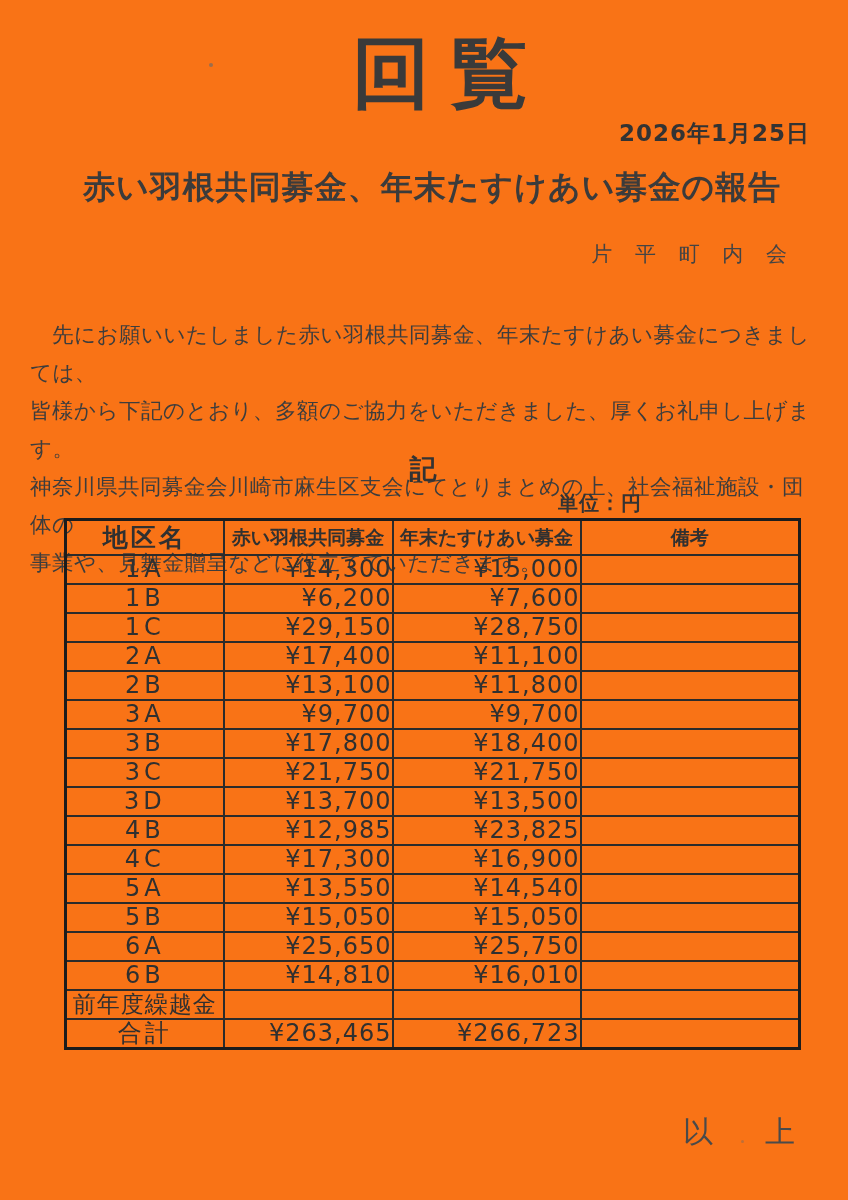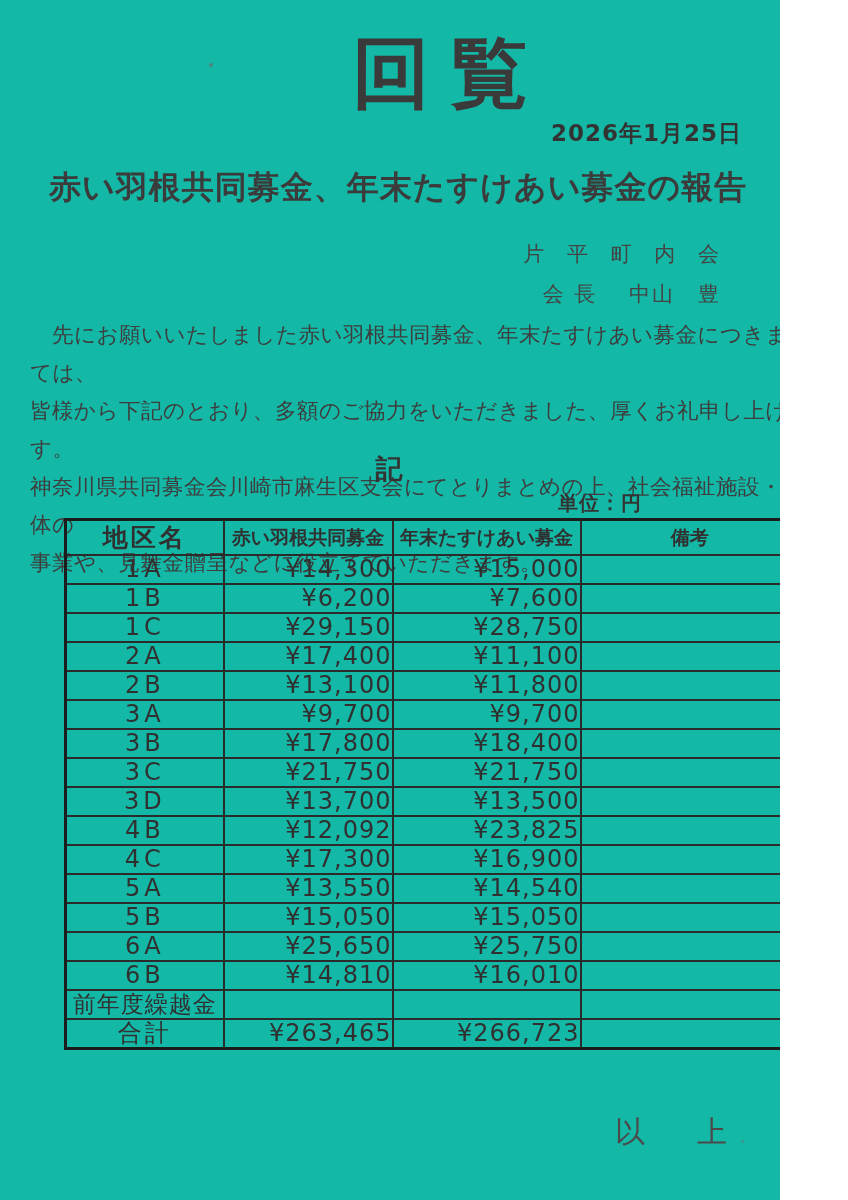--- a/index.html
+++ b/index.html
@@ -1,19 +1,19 @@
 <!DOCTYPE html>
 <html lang="ja"><head>
 <meta charset="utf-8">
 <style>
   html,body { margin:0; padding:0; background:#ffffff; }
   .page {
     position:relative;
-    width:780px; height:1200px;
-    background:#14b8a6;
+    width:848px; height:1200px;
+    background:#f97316;
     font-family:"DejaVu Sans","Liberation Sans",sans-serif;
     color:#2e2e2e;
     overflow:hidden;
   }
   .serif { font-family:"DejaVu Serif","Liberation Serif",serif; }
 
   .title {
     position:absolute; top:22px; left:352px;
     font-size:78px; font-weight:700; letter-spacing:20px;
     color:#3a3a3a; white-space:nowrap;
@@ -97,21 +97,20 @@
   <div class="title">回覧</div>
   <div class="speck speck-1"></div>
   <div class="speck speck-2"></div>
 
   <div class="date">2026年1月25日</div>
 
   <div class="heading serif">赤い羽根共同募金、年末たすけあい募金の報告</div>
 
   <div class="sig-block serif">
     <div class="sig-org">片 平 町 内 会</div>
-    <div class="sig-chair">会 長　 中山　豊</div>
   </div>
 
   <div class="body-text serif">
     <div>　先にお願いいたしました赤い羽根共同募金、年末たすけあい募金につきましては、</div>
     <div>皆様から下記のとおり、多額のご協力をいただきました、厚くお礼申し上げます。</div>
     <div>神奈川県共同募金会川崎市麻生区支会にてとりまとめの上、社会福祉施設・団体の</div>
     <div>事業や、見舞金贈呈などに役立てていただきます。</div>
   </div>
 
   <div class="record-marker">記</div>
@@ -183,21 +182,21 @@
           <td class="c-remarks"></td>
         </tr>
         <tr>
           <td class="c-district">3D</td>
           <td class="c-amount">¥13,700</td>
           <td class="c-amount">¥13,500</td>
           <td class="c-remarks"></td>
         </tr>
         <tr>
           <td class="c-district">4B</td>
-          <td class="c-amount">¥12,092</td>
+          <td class="c-amount">¥12,985</td>
           <td class="c-amount">¥23,825</td>
           <td class="c-remarks"></td>
         </tr>
         <tr>
           <td class="c-district">4C</td>
           <td class="c-amount">¥17,300</td>
           <td class="c-amount">¥16,900</td>
           <td class="c-remarks"></td>
         </tr>
         <tr>

